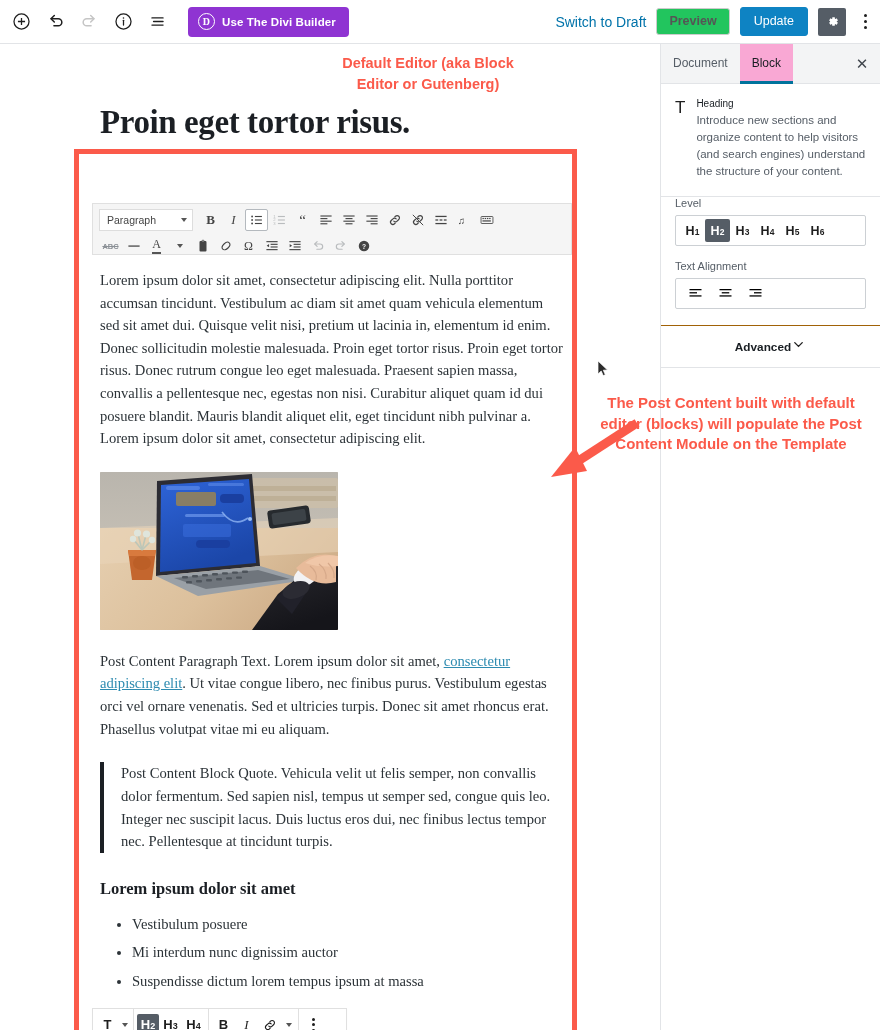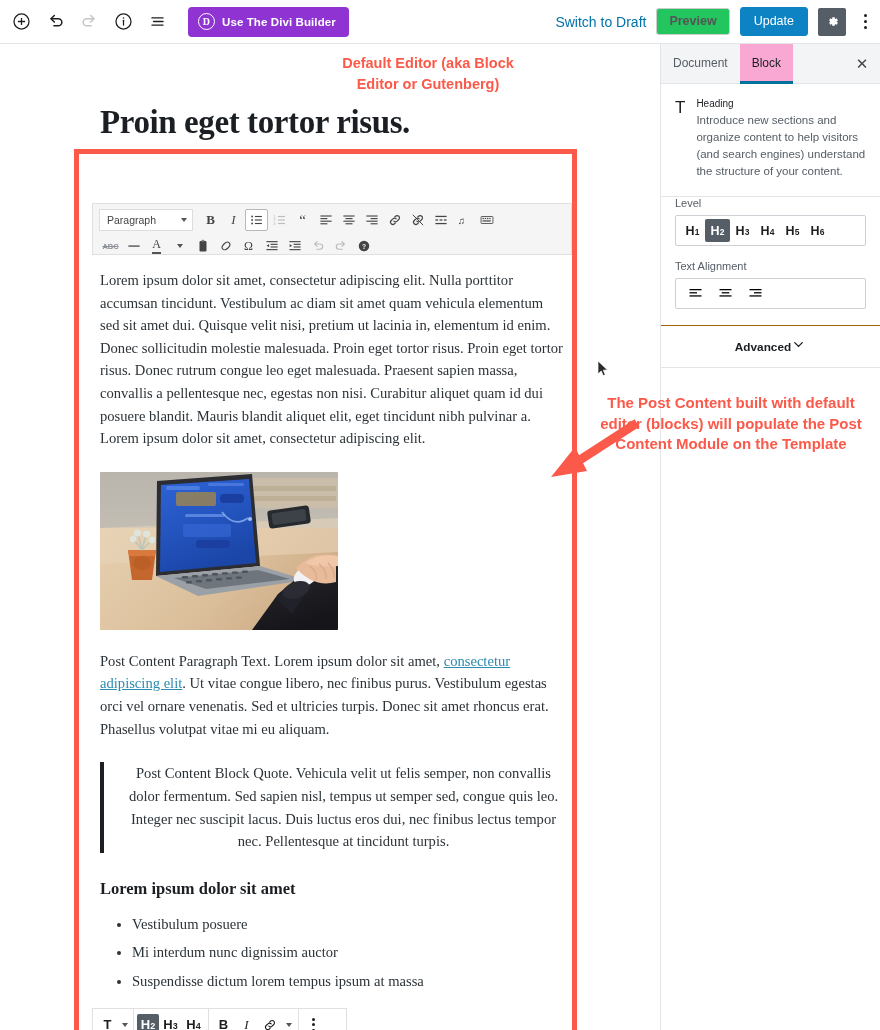--- a/index.html
+++ b/index.html
@@ -122,21 +122,21 @@
   .c-h3 { font-size:16.5px; font-weight:bold; color:#1b1f24; margin:0 0 14px 0;}
   .c-p { font-size:14.6px; line-height:1.55; color:#2c3338; margin:0 0 16px 0; }
   .c-p a { color:#2d8bb0; text-decoration:underline; }
   .c-img {
     width:238px; height:158px; margin:22px 0 20px 0; display:block;
     border-radius:1px; overflow:hidden; position:relative; background:#d9cdbe;
   }
   .c-quote {
     border-left:4px solid #1b1f24; padding-left:17px; margin:22px 0 26px 0;
   }
-  .c-quote p { font-size:14.6px; line-height:1.55; color:#2c3338; margin:0;text-align:center; }
+  .c-quote p { font-size:14.6px; line-height:1.55; color:#2c3338; margin:0; }
   .c-list { margin:0; padding-left:32px; }
   .c-list li { font-size:14.6px; line-height:1.55; color:#2c3338; margin-bottom:6px; }
 
   
   .block-tb {
     position:absolute; left:88px; top:964px; width:255px; height:33px;
     background:#fff; border:1px solid #e0e0e0;
     display:flex; align-items:stretch; z-index:30;
     box-shadow:0 1px 1px rgba(0,0,0,.04);
   }

